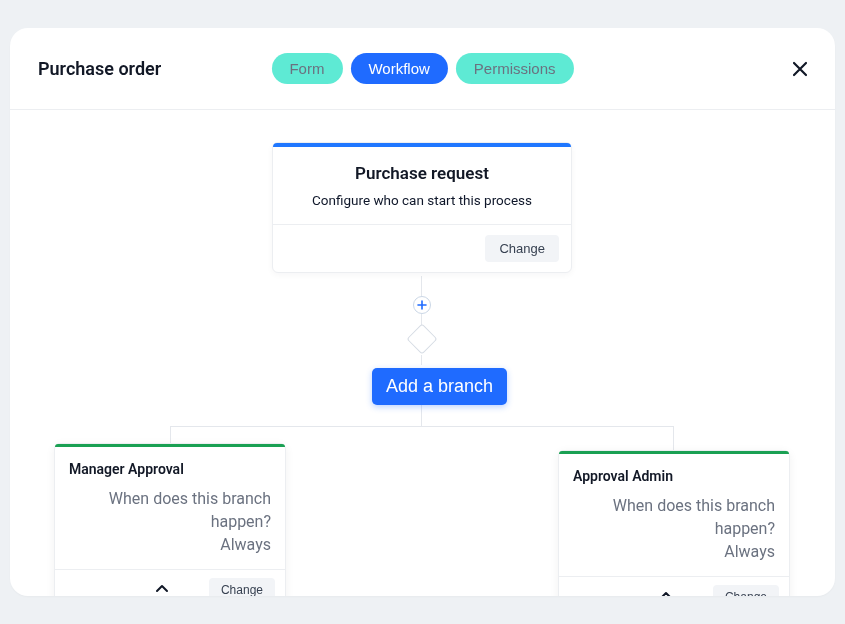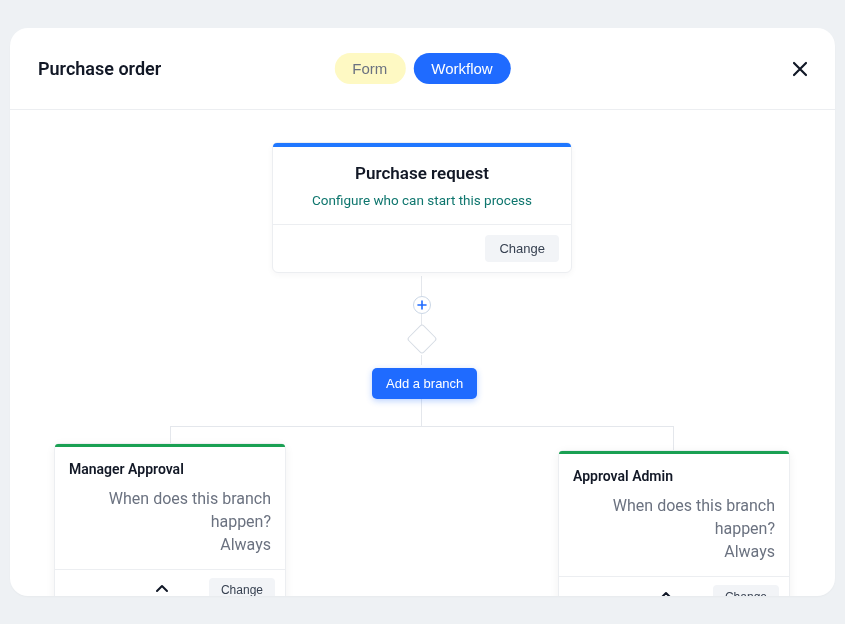--- a/index.html
+++ b/index.html
@@ -37,21 +37,21 @@
   }
   .tabs {
     position:absolute;
     left:50%;
     transform:translateX(-50%);
     display:flex;
     gap: 8px;
   }
   .tab {
     border:none;
-    background:#fef9c3;
+    background:#5eead4;
     color:#6b7280;
     font-size:15px;
     padding: 7px 18px;
     border-radius: 999px;
     cursor:pointer;
     font-weight:500;
   }
   .tab.active {
     background:#1f6bff;
     color:#fff;
@@ -77,21 +77,21 @@
     background:#fff;
     border:1px solid #eceef1;
     border-radius: 6px;
     box-shadow: 0 2px 6px rgba(15,23,42,0.04);
   }
   .node .bar { height:4px; border-radius:6px 6px 0 0; }
   .bar.blue { background:#1f77ff; }
   .bar.green { background:#1aa053; }
   .node .body { padding: 16px 18px 14px; text-align: center; }
   .node h3 { font-size: 17px; color:#121826; font-weight:600; margin-bottom:8px; }
-  .node p { font-size: 13.5px; color:#0f766e; line-height:1.4; }
+  .node p { font-size: 13.5px; color:#0f172a; line-height:1.4; }
   .node .footer {
     border-top:1px solid #eceef1;
     padding: 10px 12px;
     display:flex;
     justify-content:flex-end;
     align-items:center;
     gap:10px;
   }
   .btn {
     background:#f2f4f7;
@@ -138,21 +138,21 @@
     border:1px solid #f0f1f4;
     background:#fff;
     border-radius:0 0 6px 6px;
     height:8px;
   }
   .add-btn {
     position:absolute;
     background:#1f6bff;
     color:#fff;
     border:none;
-    font-size:13px;
+    font-size:18px;
     font-weight:500;
     padding: 8px 14px;
     border-radius:5px;
     cursor:pointer;
     box-shadow: 0 2px 6px rgba(31,107,255,0.3);
   }
   .plus-btn {
     position:absolute;
     width:18px;
     height:18px;
@@ -181,20 +181,21 @@
 </style>
 </head>
 <body>
 
 <div class="window">
   <div class="header">
     <div class="title">Purchase order</div>
     <div class="tabs">
       <button class="tab">Form</button>
       <button class="tab active">Workflow</button>
+      <button class="tab">Permissions</button>
     </div>
     <button class="close">
       <svg width="18" height="18" viewBox="0 0 18 18">
         <path d="M3 3 L15 15 M15 3 L3 15" stroke="#111827" stroke-width="2.2" stroke-linecap="round"></path>
       </svg>
     </button>
   </div>
 
   <div class="canvas">
 

